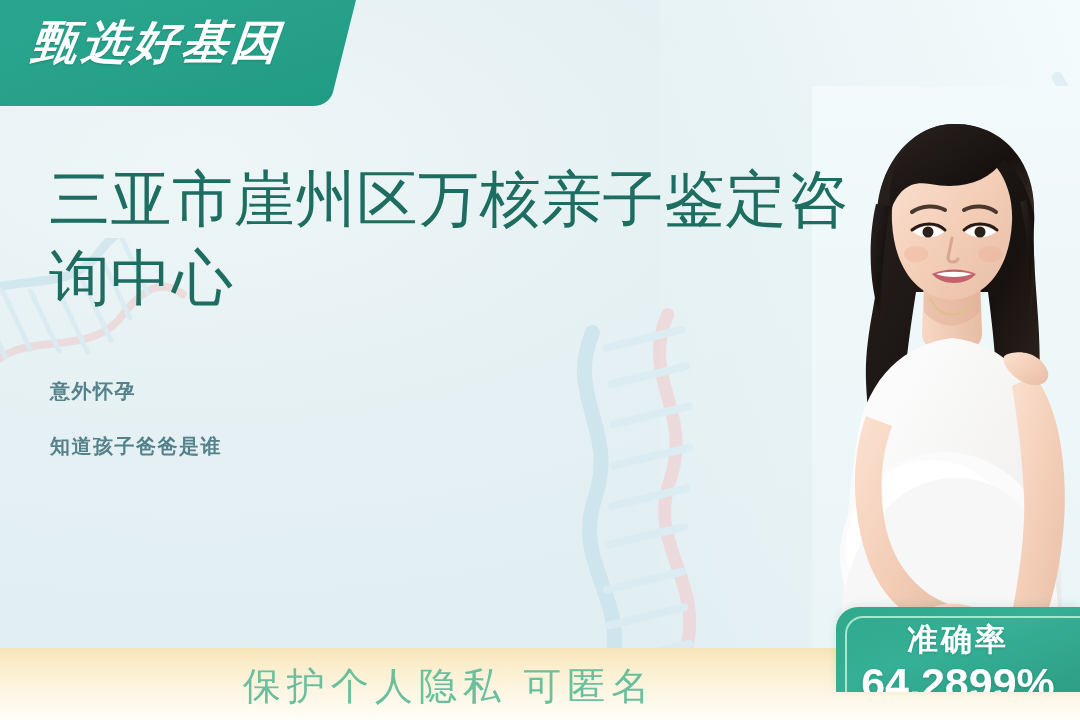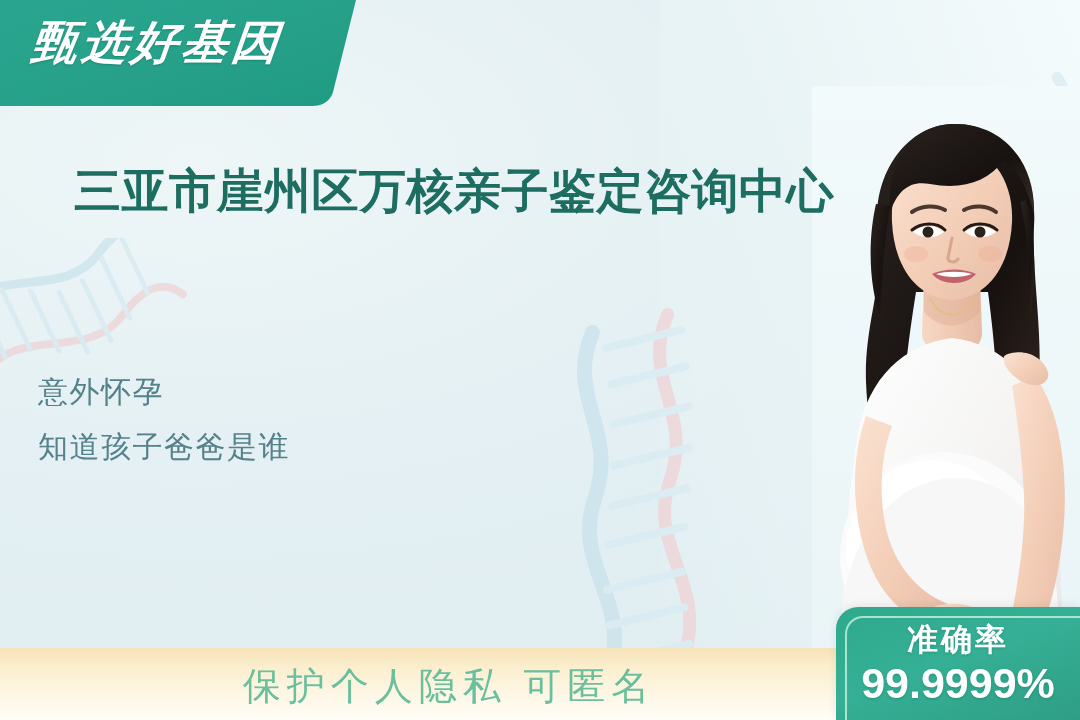--- a/index.html
+++ b/index.html
@@ -33,47 +33,47 @@
     font-family:"Liberation Serif","DejaVu Serif",serif;
     font-size:46px;line-height:1;color:#ffffff;
     font-weight:700;font-style:italic;letter-spacing:4px;
     text-shadow:0 1px 2px rgba(0,60,48,.25);
     white-space:nowrap;
     transform:skewX(-6deg);
   }
   
   .headline{
     position:absolute;left:49px;top:160px;width:810px;
-    font-size:47px;line-height:1.30;font-weight:700;
-    color:#1d6d60;letter-spacing:.5px;text-align:center;
+    font-size:61px;line-height:1.30;font-weight:400;
+    color:#1d6d60;letter-spacing:.5px;
   }
   
   .copy{
-    position:absolute;left:38px;top:364px;width:640px;
-    font-size:30px;line-height:55px;font-weight:400;
+    position:absolute;left:50px;top:364px;width:640px;
+    font-size:20px;line-height:55px;font-weight:700;
     color:#55818a;letter-spacing:1.5px;
   }
   .copy div{white-space:nowrap;}
   
   .model{position:absolute;left:812px;top:86px;width:280px;height:634px;}
   
   .cream{
     position:absolute;left:0;top:648px;width:1080px;height:72px;
     background:linear-gradient(180deg,#f6e3b8 0%,#fcefcf 28%,#fdf6e4 62%,#fffdf7 100%);
   }
   .cream-text{
     position:absolute;left:0;top:655px;width:812px;height:62px;
     display:flex;align-items:center;justify-content:center;
     font-size:38px;font-weight:300;color:#6bbf9a;letter-spacing:6px;
     text-shadow:0 1px 0 rgba(255,255,255,.6);
     margin-left:43px;
   }
   
   .acc-badge{
-    position:absolute;left:836px;top:607px;width:244px;height:113px;
+    position:absolute;left:836px;top:607px;width:244px;height:85px;
     background:linear-gradient(160deg,#2ea98c 0%,#35b096 45%,#2f9e86 100%);
     border-top-left-radius:22px;
     box-shadow:0 -2px 10px rgba(0,0,0,.08);
     overflow:hidden;
   }
   .acc-outline{
     position:absolute;left:9px;top:9px;width:240px;height:110px;
     border-top:2px solid rgba(190,240,215,.85);
     border-left:2px solid rgba(190,240,215,.85);
     border-top-left-radius:18px;
@@ -268,16 +268,16 @@
     <div>意外怀孕</div>
     <div>知道孩子爸爸是谁</div>
   </div>
 
   <div class="cream"></div>
   <div class="cream-text">保护个人隐私 可匿名</div>
 
   <div class="acc-badge">
     <div class="acc-outline"></div>
     <div class="acc-label">准确率</div>
-    <div class="acc-value">99.9999%</div>
+    <div class="acc-value">64.2899%</div>
   </div>
 
 </div>
 
 </body></html>

